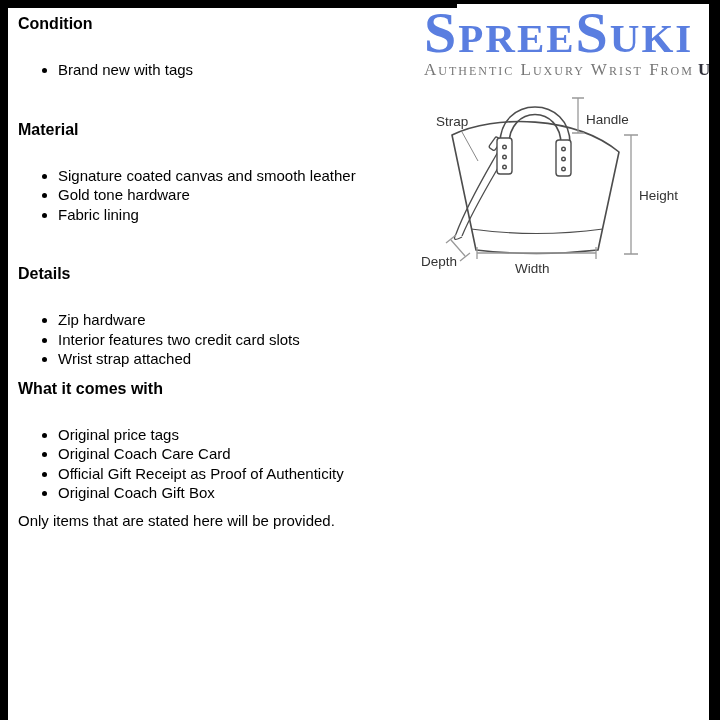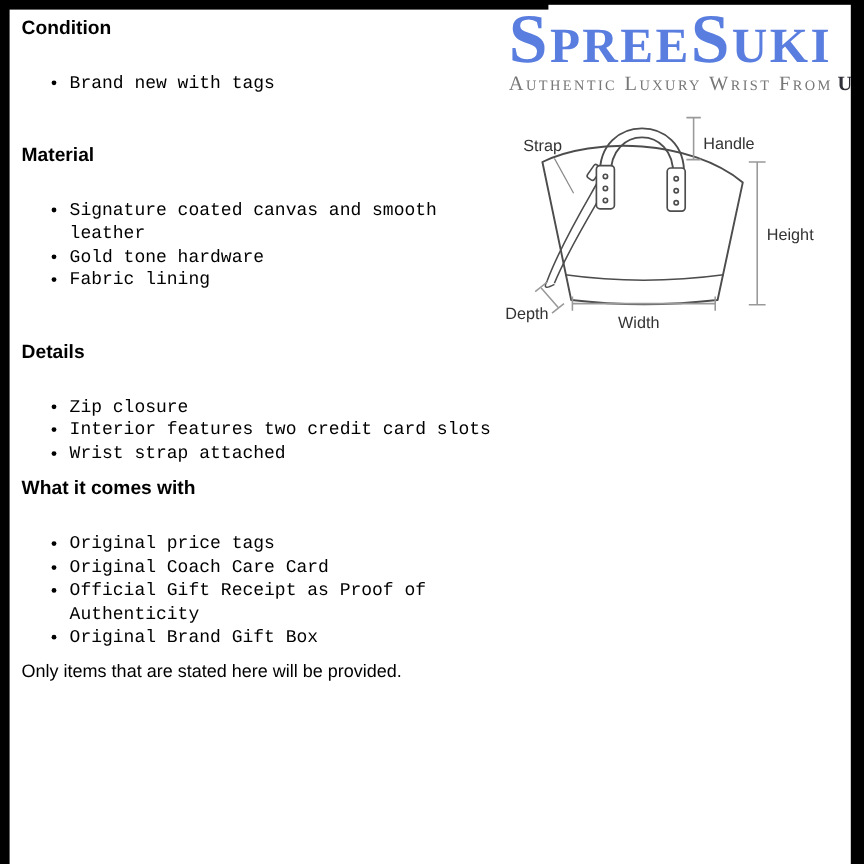--- a/index.html
+++ b/index.html
@@ -11,21 +11,21 @@
   .b-top{position:absolute;left:0;top:0;width:720px;height:4px;background:#000;z-index:6;}
   .b-top-thick{position:absolute;left:0;top:0;width:457px;height:8px;background:#000;z-index:6;}
   .b-left{position:absolute;left:0;top:0;width:8px;height:720px;background:#000;z-index:6;}
   .b-right{position:absolute;right:0;top:0;width:11px;height:720px;background:#000;z-index:6;}
 
   
   .left-col{position:absolute;left:18px;top:14px;width:396px;}
   .sec h3{font-size:16px;line-height:20px;font-weight:bold;margin:40px 0 0 0;}
   .sec:first-child h3{margin-top:0;}
   .sec.tight h3{margin-top:10px;}
-  .sec ul{margin:26px 0 0 0;padding:0 0 0 40px;font-family:Liberation Mono, monospace;}
+  .sec ul{margin:26px 0 0 0;padding:0 0 0 40px;}
   .sec li{font-size:15px;line-height:19.5px;}
   .sec p.body{font-size:15px;line-height:20px;margin:20px 0 0 0;}
   .footer-note{font-size:15px;line-height:20px;margin:8px 0 0 0;}
 
   
   .logo{position:absolute;left:424px;top:6px;white-space:nowrap;z-index:2;}
   .brand-name{
     font-family:"Liberation Serif","DejaVu Serif",serif;
     font-variant:small-caps;font-weight:bold;font-size:58px;line-height:54px;
     color:#5a7ee0;letter-spacing:2px;
@@ -65,33 +65,33 @@
       <ul>
         <li>Signature coated canvas and smooth leather</li>
         <li>Gold tone hardware</li>
         <li>Fabric lining</li>
       </ul>
     </section>
 
     <section class="sec">
       <h3>Details</h3>
       <ul>
-        <li>Zip closure</li>
+        <li>Zip hardware</li>
         <li>Interior features two credit card slots</li>
         <li>Wrist strap attached</li>
       </ul>
     </section>
 
     <section class="sec tight">
       <h3>What it comes with</h3>
       <ul>
         <li>Original price tags</li>
         <li>Original Coach Care Card</li>
         <li>Official Gift Receipt as Proof of Authenticity</li>
-        <li>Original Brand Gift Box</li>
+        <li>Original Coach Gift Box</li>
       </ul>
     </section>
 
     <p class="footer-note">Only items that are stated here will be provided.</p>
   </div>
 
   <div class="logo">
     <div class="brand-name">SpreeSuki</div>
     <div class="tagline"><span>Authentic Luxury Wrist From</span><span class="usa">USA</span></div>
   </div>

